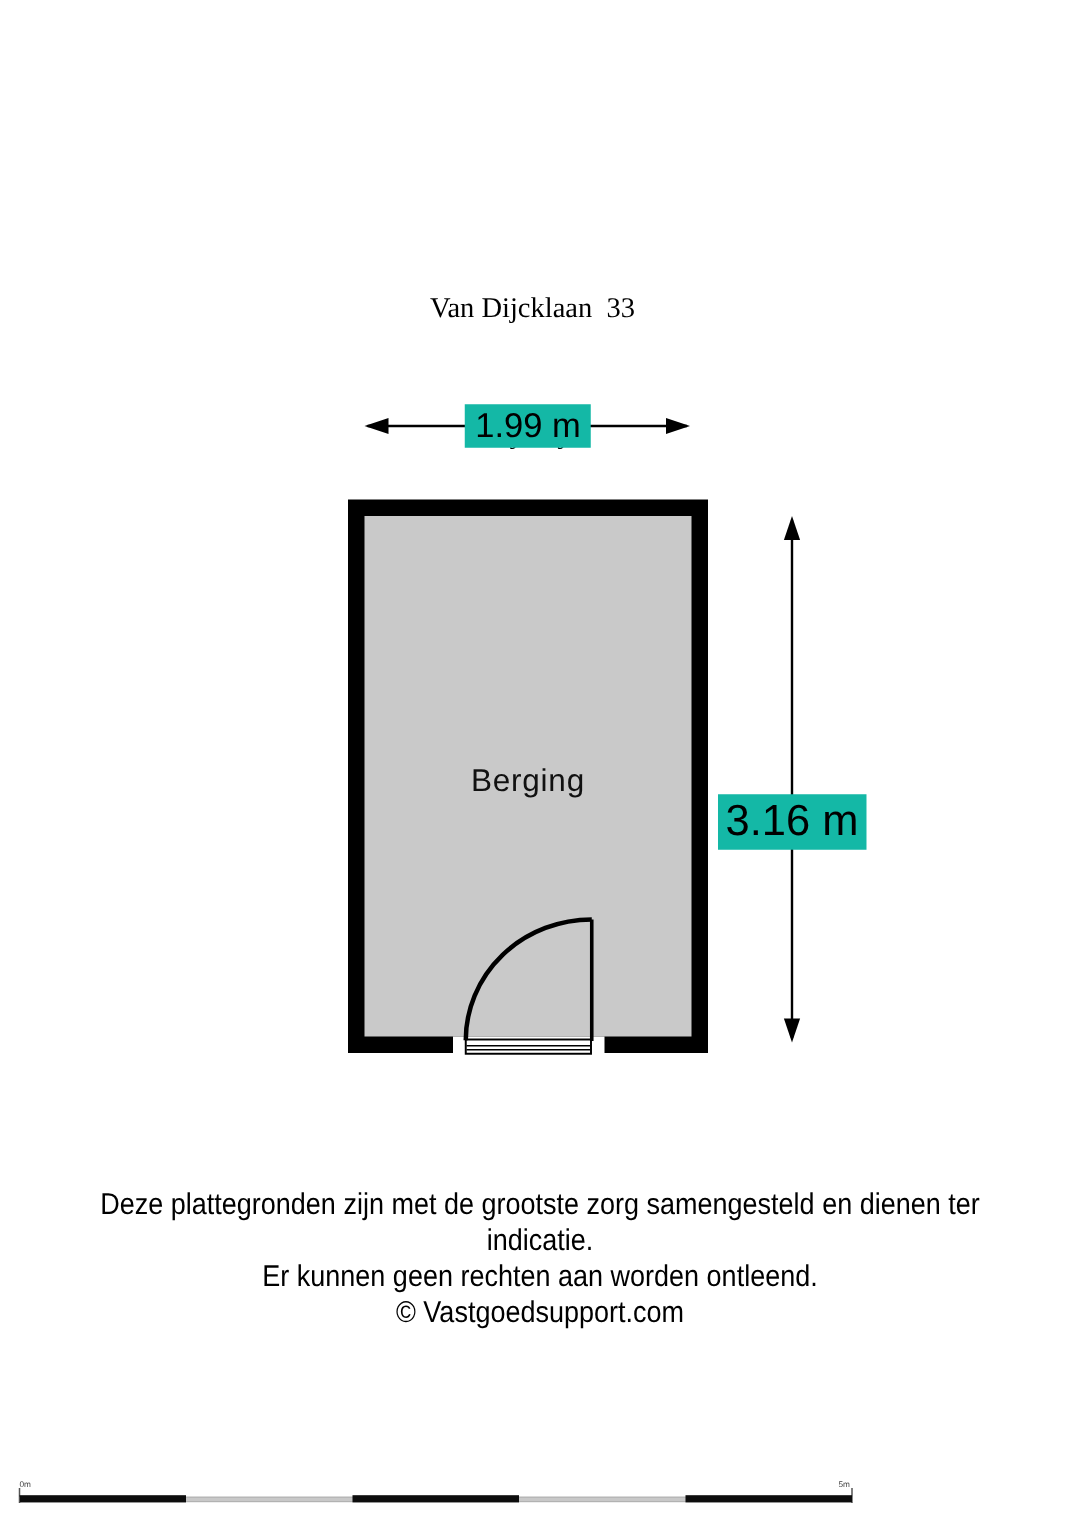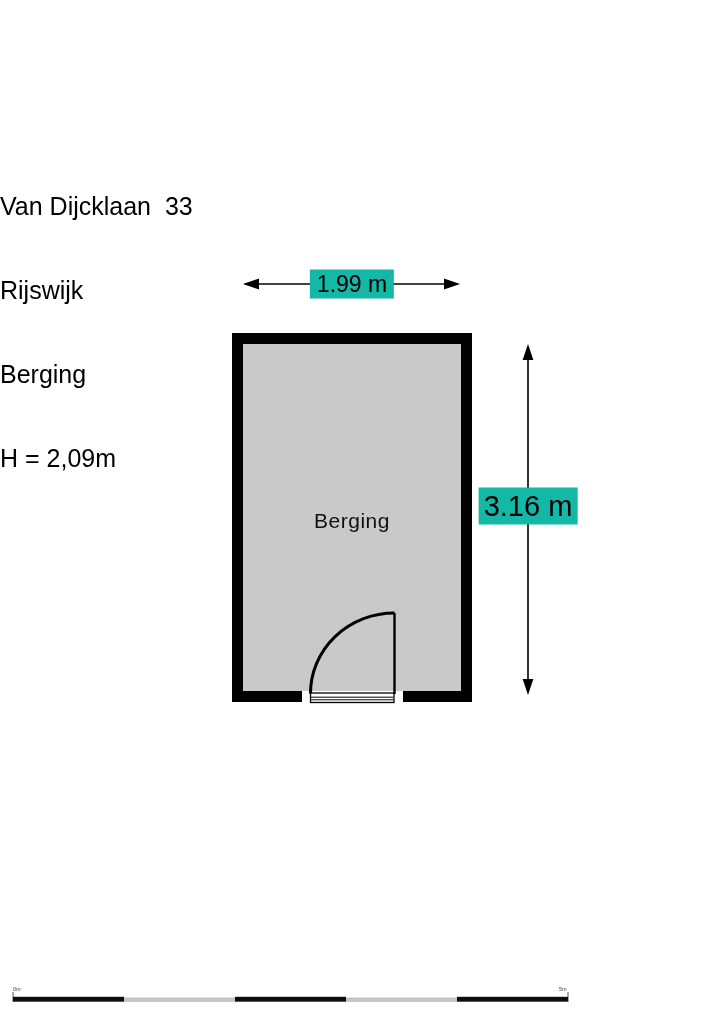--- a/index.html
+++ b/index.html
@@ -11,23 +11,25 @@
     font-family: "Liberation Sans", sans-serif;
     color: #000000;
     overflow: hidden;
   }
   
   .header {
     position: absolute;
     top: 136px;
     left: 0;
     width: 710px;
-    font-size: 25px;
+    text-align: center;
+    font-size: 19px;
     line-height: 28px;
     white-space: pre;
+    font-family: Liberation Serif, serif;
   }
   
   .plan-svg {
     position: absolute;
     left: 0;
     top: 0;
     width: 720px;
     height: 1017px;
   }
   
@@ -39,21 +41,21 @@
   .dim-label {
     background: #14b8a6;
     padding: 1px 7px;
     font-size: 23px;
   }
   .dim-label.vertical {
     font-size: 29px;
     padding: 2px 5px;
   }
   .dim-w { left: 352px; top: 284px; }
-  .dim-h { left: 528px; top: 506px; }
+  .dim-h { left: 528px; top: 548px; }
   .room-label {
     left: 352px;
     top: 521px;
     font-size: 21px;
     letter-spacing: 0.5px;
     color: #111111;
   }
   
   .footer {
     position: absolute;
@@ -119,14 +121,19 @@
       <text x="13" y="991" font-size="5.5" fill="#444">0m</text>
       <text x="559" y="991" font-size="5.5" fill="#444">5m</text>
     </g>
   </svg>
 
   <div class="label dim-label dim-w">1.99 m</div>
   <div class="label dim-label vertical dim-h">3.16 m</div>
 
   <div class="label room-label">Berging</div>
 
+  <div class="footer">
+    <div class="line">Deze plattegronden zijn met de grootste zorg samengesteld en dienen ter indicatie.</div>
+    <div class="line">Er kunnen geen rechten aan worden ontleend.</div>
+    <div class="line">© Vastgoedsupport.com</div>
+  </div>
 
 </div>
 
 </body></html>

